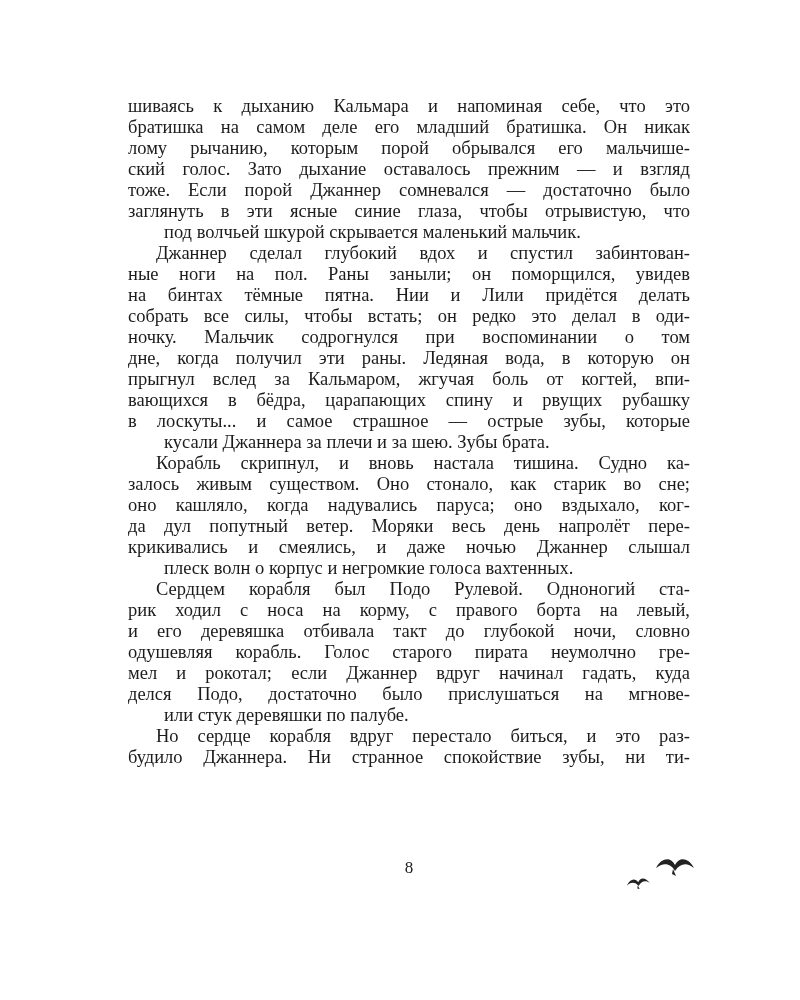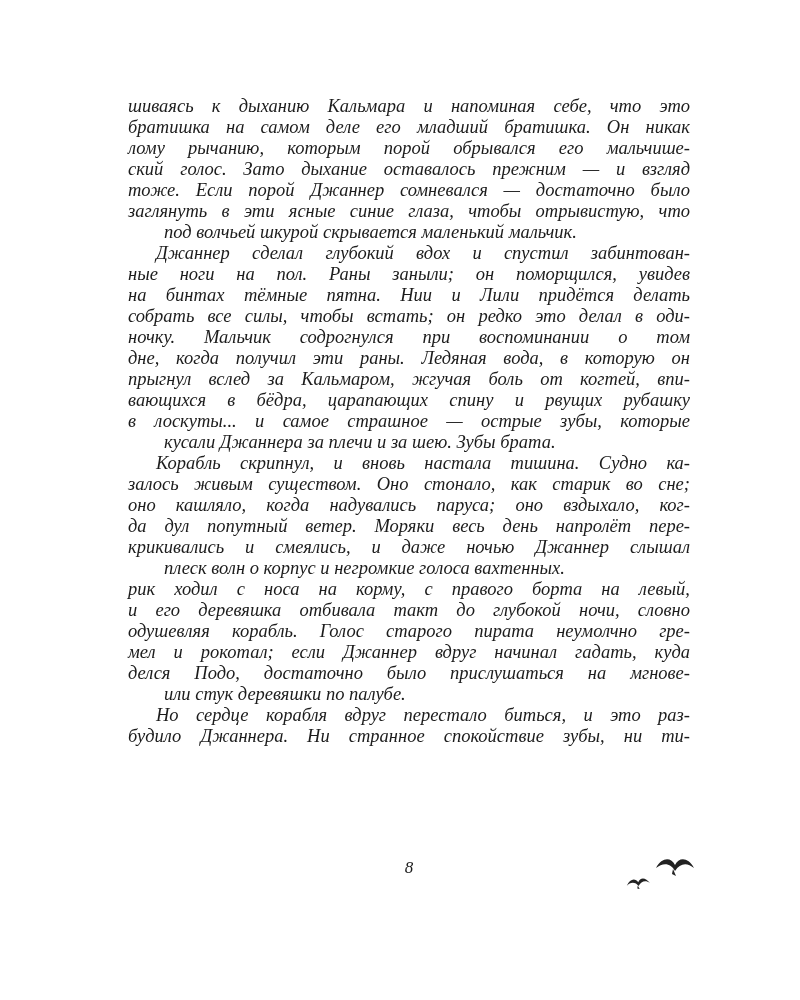--- a/index.html
+++ b/index.html
@@ -9,21 +9,20 @@
   }
   .book-page {
     position: relative;
     width: 800px;
     height: 889px;
     margin: 0 auto;
     background: var(--bg-color, #ffffff);
     overflow: hidden;
     font-family: "Liberation Serif", "DejaVu Serif", serif;
     color: var(--text-color, #1c1c1c);
-    font-style: italic;
   }
   .text-block {
     position: absolute;
     left: 128px;
     top: 96px;
     width: 562px;
   }
   .line {
     font-size: 18.5px;
     line-height: 21px;
@@ -79,20 +78,21 @@
       <div class="line">прыгнул вслед за Кальмаром, жгучая боль от когтей, впи-</div>
       <div class="line">вающихся в бёдра, царапающих спину и рвущих рубашку</div>
       <div class="line">в лоскуты... и самое страшное — острые зубы, которые</div>
       <div class="line para-end">кусали Джаннера за плечи и за шею. Зубы брата.</div>
       <div class="line first-indent">Корабль скрипнул, и вновь настала тишина. Судно ка-</div>
       <div class="line">залось живым существом. Оно стонало, как старик во сне;</div>
       <div class="line">оно кашляло, когда надувались паруса; оно вздыхало, ког-</div>
       <div class="line">да дул попутный ветер. Моряки весь день напролёт пере-</div>
       <div class="line">крикивались и смеялись, и даже ночью Джаннер слышал</div>
       <div class="line para-end">плеск волн о корпус и негромкие голоса вахтенных.</div>
+      <div class="line first-indent">Сердцем корабля был Подо Рулевой. Одноногий ста-</div>
       <div class="line">рик ходил с носа на корму, с правого борта на левый,</div>
       <div class="line">и его деревяшка отбивала такт до глубокой ночи, словно</div>
       <div class="line">одушевляя корабль. Голос старого пирата неумолчно гре-</div>
       <div class="line">мел и рокотал; если Джаннер вдруг начинал гадать, куда</div>
       <div class="line">делся Подо, достаточно было прислушаться на мгнове-</div>
       <div class="line para-end">или стук деревяшки по палубе.</div>
       <div class="line first-indent">Но сердце корабля вдруг перестало биться, и это раз-</div>
       <div class="line">будило Джаннера. Ни странное спокойствие зубы, ни ти-</div>
     </div>
 

